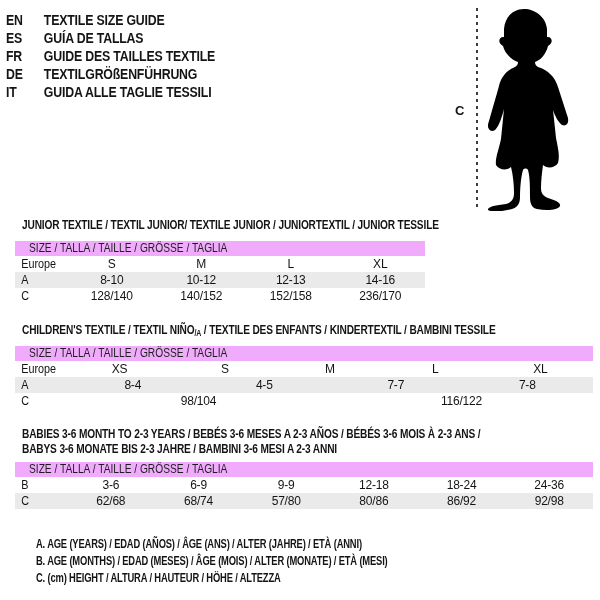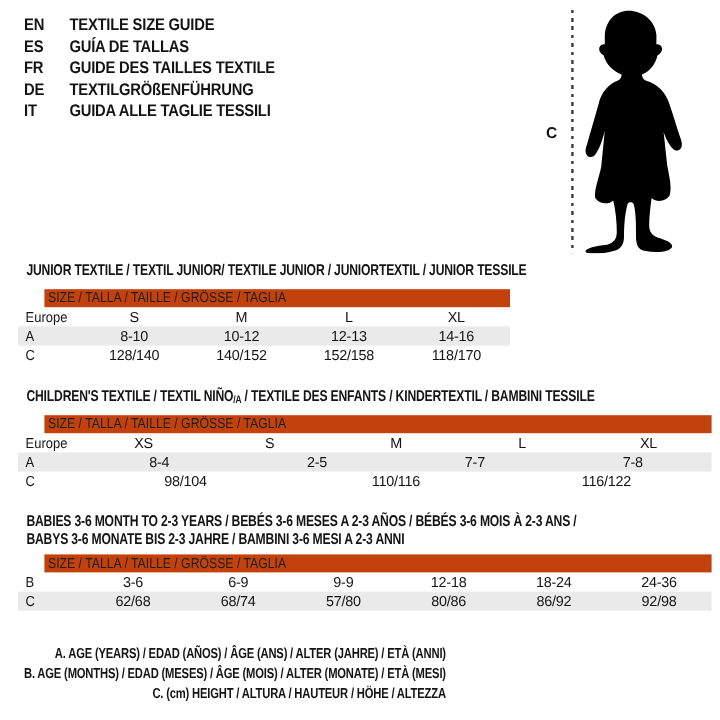--- a/index.html
+++ b/index.html
@@ -2,21 +2,21 @@
 <html><head>
 <meta charset="utf-8">
 <style>
   html,body { margin:0; padding:0; background:#ffffff; }
   .canvas {
     position:relative; width:600px; height:600px; background:#ffffff;
     font-family:"Liberation Sans", sans-serif; color:#141414; overflow:hidden;
   }
 
   
-  .lang-list { position:absolute; left:20px; top:11px; }
+  .lang-list { position:absolute; left:6px; top:11px; }
   .lang-row {
     display:flex; height:18px; line-height:18px;
     font-size:14px; font-weight:bold; letter-spacing:-0.2px;
     transform:scaleX(0.88); transform-origin:left center; white-space:nowrap;
   }
   .lang-code { width:43px; flex:0 0 43px; }
 
   
   .dotline {
     position:absolute; left:476px; top:8px; width:2px; height:203px;
@@ -35,31 +35,31 @@
   #junior-title   { top:217px; }
   #children-title { top:322px; }
   #babies-title   { top:426px; }
 
   
   .tbl { position:absolute; left:15px; font-size:12px; }
   #junior-tbl   { top:241px; width:410px; }
   #children-tbl { top:346px; width:578px; }
   #babies-tbl   { top:462px; width:578px; }
   .tbl-head {
-    height:15px; line-height:15px; background:#c2410c; color:#1e1e1e;
-    padding-left:3px; overflow:hidden; white-space:nowrap;margin-left:22px;
+    height:15px; line-height:15px; background:#f0abfc; color:#1e1e1e;
+    padding-left:14px; overflow:hidden; white-space:nowrap;
   }
   .tbl-head span { display:inline-block; transform:scaleX(0.85); transform-origin:left center; font-size:12px; }
   .tbl-row { display:flex; height:16px; line-height:16px;align-items:center; }
   .tbl-row.alt { background:#eaeaea; }
   .cell-label { flex:0 0 45px; padding-left:7px; text-align:left; transform:scaleX(0.9); transform-origin:left center; }
   .cell { flex:1; text-align:center; letter-spacing:-0.2px; }
 
   
-  .notes { position:absolute; left:20px; top:536px;text-align:right; }
+  .notes { position:absolute; left:36px; top:536px; }
   .note {
     height:17px; line-height:17px; font-size:12px; font-weight:bold;
     letter-spacing:-0.2px; white-space:nowrap;
     transform:scaleX(0.78); transform-origin:left center;
   }
 </style>
 </head>
 <body>
 
 <div class="canvas">
@@ -119,21 +119,21 @@
       <span class="cell">8-10</span>
       <span class="cell">10-12</span>
       <span class="cell">12-13</span>
       <span class="cell">14-16</span>
     </div>
     <div class="tbl-row">
       <span class="cell-label">C</span>
       <span class="cell">128/140</span>
       <span class="cell">140/152</span>
       <span class="cell">152/158</span>
-      <span class="cell">118/170</span>
+      <span class="cell">236/170</span>
     </div>
   </div>
 
   <div class="section-title" id="children-title">
     <span>CHILDREN'S TEXTILE / TEXTIL NIÑO</span><span class="sub">/A</span><span> / TEXTILE DES ENFANTS / KINDERTEXTIL / BAMBINI TESSILE</span>
   </div>
   <div class="tbl" id="children-tbl">
     <div class="tbl-head">
       <span>SIZE / TALLA / TAILLE / GRÖSSE / TAGLIA</span>
     </div>
@@ -141,28 +141,27 @@
       <span class="cell-label">Europe</span>
       <span class="cell">XS</span>
       <span class="cell">S</span>
       <span class="cell">M</span>
       <span class="cell">L</span>
       <span class="cell">XL</span>
     </div>
     <div class="tbl-row alt">
       <span class="cell-label">A</span>
       <span class="cell">8-4</span>
-      <span class="cell">2-5</span>
+      <span class="cell">4-5</span>
       <span class="cell">7-7</span>
       <span class="cell">7-8</span>
     </div>
     <div class="tbl-row">
       <span class="cell-label">C</span>
       <span class="cell">98/104</span>
-      <span class="cell">110/116</span>
       <span class="cell">116/122</span>
     </div>
   </div>
 
   <div class="section-title" id="babies-title">
     <div>BABIES 3-6 MONTH TO 2-3 YEARS / BEBÉS 3-6 MESES A 2-3 AÑOS / BÉBÉS 3-6 MOIS À 2-3 ANS /</div>
     <div>BABYS 3-6 MONATE BIS 2-3 JAHRE / BAMBINI 3-6 MESI A 2-3 ANNI</div>
   </div>
   <div class="tbl" id="babies-tbl">
     <div class="tbl-head">

